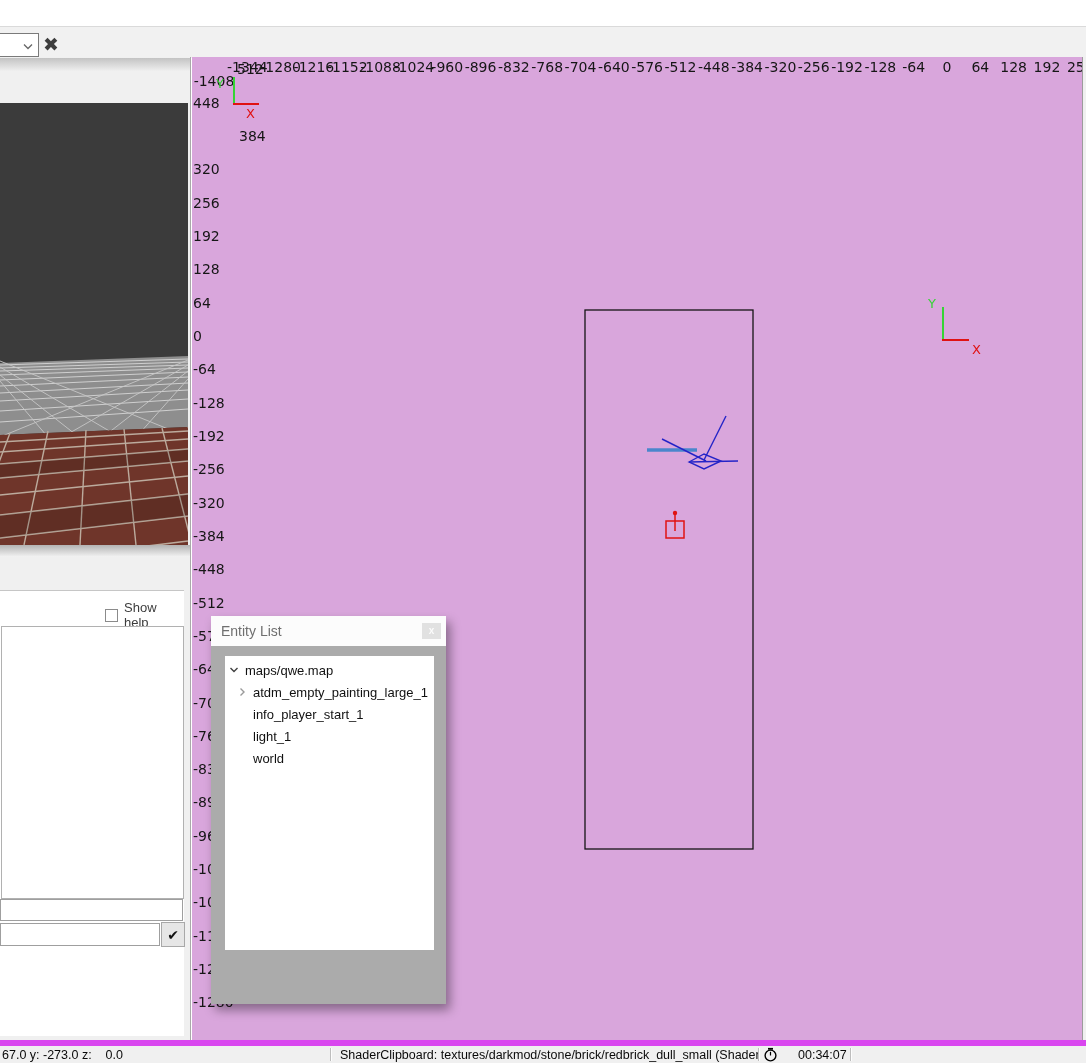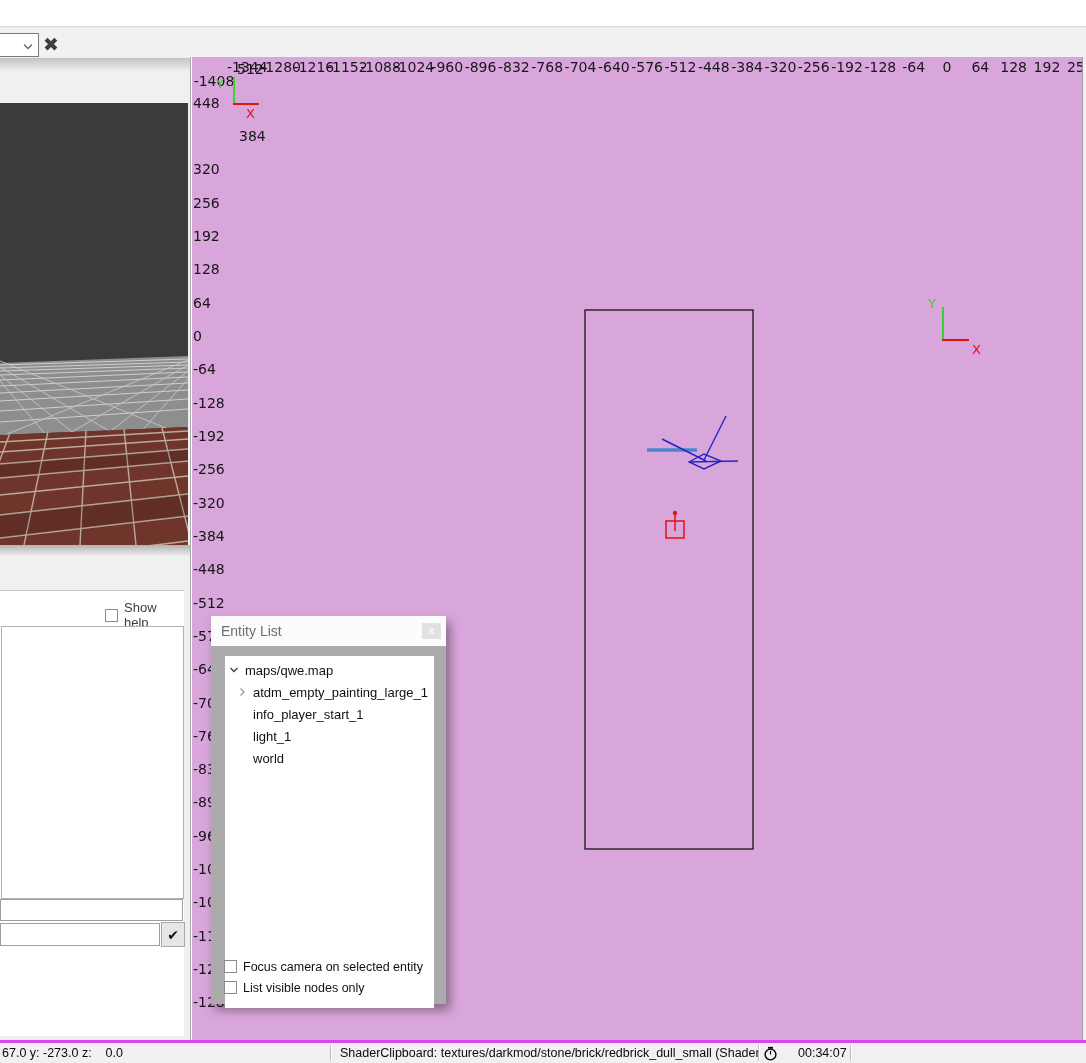--- a/index.html
+++ b/index.html
@@ -30,27 +30,27 @@
   .view2d{position:absolute;left:192px;top:57px;width:890px;height:983px;background:#d9a6dc;overflow:hidden;}
   .right-edge-line{position:absolute;left:1082px;top:57px;width:1px;height:983px;background:#9c9c9c;}
   .right-edge-fill{position:absolute;left:1083px;top:57px;width:3px;height:983px;background:#f0f0f0;}
   .ruler-label{position:absolute;font-family:"DejaVu Sans",sans-serif;font-size:14px;color:#161616;white-space:nowrap;}
   .ents{position:absolute;left:0;top:0;}
   
   .dialog{position:absolute;left:211px;top:616px;width:235px;height:388px;background:#ababab;box-shadow:4px 6px 10px rgba(0,0,0,.38);z-index:10;}
   .dialog-title{position:absolute;left:0;top:0;width:100%;height:30px;background:#fcfcfc;box-sizing:border-box;}
   .dialog-title-text{position:absolute;left:10px;top:0;line-height:30px;font-size:14px;color:#6f6f6f;}
   .dialog-close{position:absolute;right:5px;top:7px;width:19px;height:16px;background:#e1e1e1;color:#fbfbfb;font-size:10px;font-weight:bold;text-align:center;line-height:15px;}
-  .treebox{position:absolute;left:14px;top:40px;width:209px;height:352px;background:#fff;overflow:hidden;padding-top:3px;box-sizing:border-box;}
+  .treebox{position:absolute;left:14px;top:40px;width:209px;height:294px;background:#fff;overflow:hidden;padding-top:3px;box-sizing:border-box;}
   .tree-row{height:22px;display:flex;align-items:center;font-size:13px;color:#111;white-space:nowrap;}
   .tree-chevron{width:16px;flex:none;display:flex;align-items:center;justify-content:flex-start;}
   .dialog-checks{position:absolute;left:13px;top:340px;}
   .dlg-check-row{height:21px;display:flex;align-items:center;gap:6px;font-size:12.5px;color:#111;white-space:nowrap;}
   
-  .status-bar{position:absolute;left:0;top:1040px;width:1086px;height:23px;background:#f0f0f0;border-top:3px solid #d946ef;box-sizing:border-box;display:flex;align-items:stretch;font-size:12.5px;color:#0a0a0a;}
+  .status-bar{position:absolute;left:0;top:1040px;width:1086px;height:23px;background:#f0f0f0;border-top:6px solid #d946ef;box-sizing:border-box;display:flex;align-items:stretch;font-size:12.5px;color:#0a0a0a;}
   .seg{display:flex;align-items:center;overflow:hidden;white-space:pre;}
   .seg1{width:330px;padding-left:2px;box-sizing:border-box;}
   .seg2{width:426px;padding-left:4px;gap:4px;box-sizing:border-box;}
   .seg3{width:90px;padding-left:3px;gap:20px;box-sizing:border-box;}
   .sep{width:0;border-left:1px solid #bdbdbd;border-right:1px solid #fdfdfd;margin:2px 0;}
 </style>
 </head>
 <body>
 
 <div class="top-strip"></div>
@@ -258,30 +258,20 @@
       </div>
       <div class="tree-row" style="padding-left: 12px;">
         <span class="tree-chevron"></span>
         <span>light_1</span>
       </div>
       <div class="tree-row" style="padding-left: 12px;">
         <span class="tree-chevron"></span>
         <span>world</span>
       </div>
     </div>
-  <div class="dialog-checks" id="dialog-checks">
-      <div class="dlg-check-row">
-        <span class="cb"></span>
-        <span>Focus camera on selected entity</span>
-      </div>
-      <div class="dlg-check-row">
-        <span class="cb"></span>
-        <span>List visible nodes only</span>
-      </div>
-    </div>
 </div>
 
 <div class="status-bar">
   <div class="seg seg1">67.0 y: -273.0 z:    0.0</div>
   <div class="sep"></div>
   <div class="seg seg2">
     <svg width="14" height="14">
       <rect width="14" height="14" fill="#202a4a"></rect>
       <rect x="1" y="1" width="6" height="6" fill="#d03a2e"></rect>
       <rect x="7" y="1" width="6" height="6" fill="#2e62d0"></rect>

